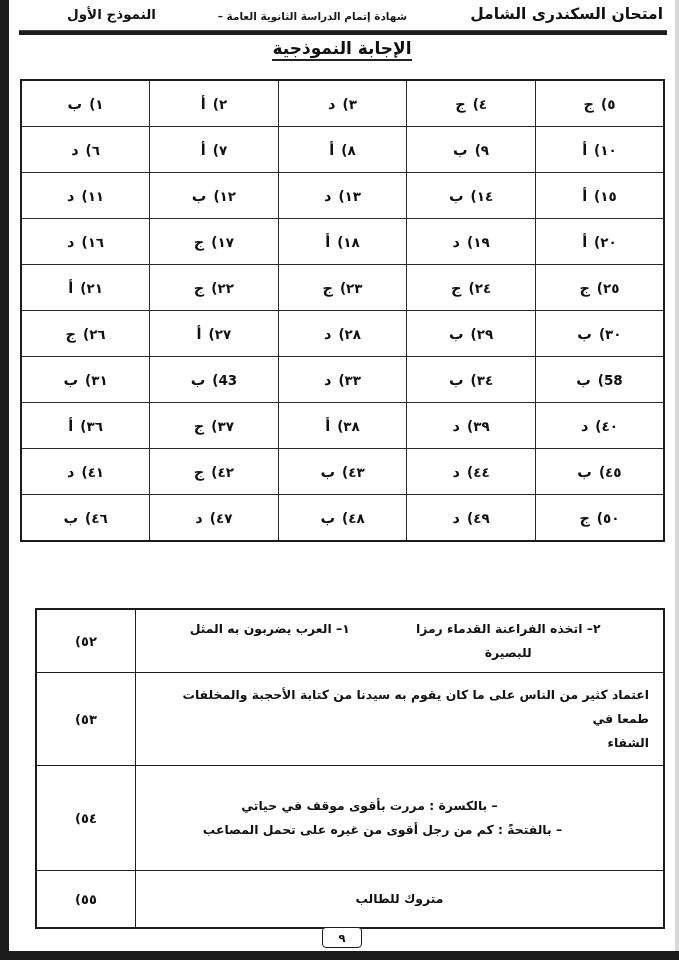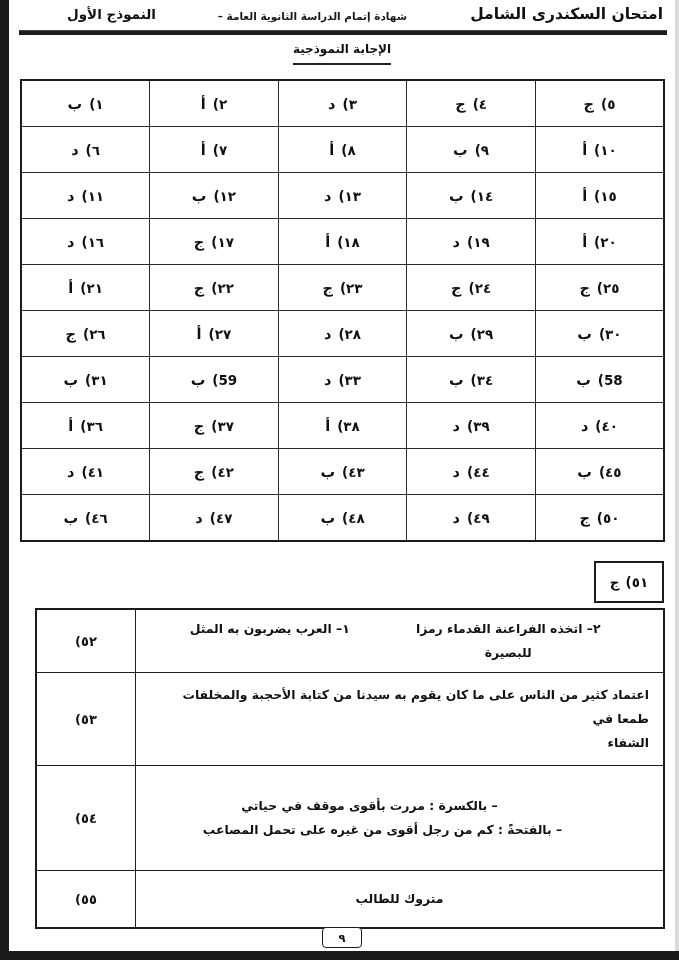--- a/index.html
+++ b/index.html
@@ -89,25 +89,25 @@
 
   
   .subtitle-wrap {
     position: absolute;
     left: 0; top: 38px;
     width: 666px;
     text-align: center;
   }
   .subtitle {
     display: inline-block;
-    font-size: 12px;
+    font-size: 17px;
     font-weight: bold;
     color: #111;
     border-bottom: 2px solid #222;
-    padding-bottom: 7px;
+    padding-bottom: 1px;
   }
 
   
   .mcq-table {
     position: absolute;
     left: 11px;
     top: 79px;
     width: 645px;
     border-collapse: collapse;
     table-layout: fixed;
@@ -286,21 +286,21 @@
           <td><span class="mcq-cell"><span class="mcq-num">٣٠)</span><span class="mcq-ans">ب</span></span></td>
           <td><span class="mcq-cell"><span class="mcq-num">٢٩)</span><span class="mcq-ans">ب</span></span></td>
           <td><span class="mcq-cell"><span class="mcq-num">٢٨)</span><span class="mcq-ans">د</span></span></td>
           <td><span class="mcq-cell"><span class="mcq-num">٢٧)</span><span class="mcq-ans">أ</span></span></td>
           <td><span class="mcq-cell"><span class="mcq-num">٢٦)</span><span class="mcq-ans">ج</span></span></td>
         </tr>
         <tr>
           <td><span class="mcq-cell"><span class="mcq-num">58)</span><span class="mcq-ans">ب</span></span></td>
           <td><span class="mcq-cell"><span class="mcq-num">٣٤)</span><span class="mcq-ans">ب</span></span></td>
           <td><span class="mcq-cell"><span class="mcq-num">٣٣)</span><span class="mcq-ans">د</span></span></td>
-          <td><span class="mcq-cell"><span class="mcq-num">59)</span><span class="mcq-ans">ب</span></span></td>
+          <td><span class="mcq-cell"><span class="mcq-num">43)</span><span class="mcq-ans">ب</span></span></td>
           <td><span class="mcq-cell"><span class="mcq-num">٣١)</span><span class="mcq-ans">ب</span></span></td>
         </tr>
         <tr>
           <td><span class="mcq-cell"><span class="mcq-num">٤٠)</span><span class="mcq-ans">د</span></span></td>
           <td><span class="mcq-cell"><span class="mcq-num">٣٩)</span><span class="mcq-ans">د</span></span></td>
           <td><span class="mcq-cell"><span class="mcq-num">٣٨)</span><span class="mcq-ans">أ</span></span></td>
           <td><span class="mcq-cell"><span class="mcq-num">٣٧)</span><span class="mcq-ans">ج</span></span></td>
           <td><span class="mcq-cell"><span class="mcq-num">٣٦)</span><span class="mcq-ans">أ</span></span></td>
         </tr>
         <tr>
@@ -313,25 +313,20 @@
         <tr>
           <td><span class="mcq-cell"><span class="mcq-num">٥٠)</span><span class="mcq-ans">ج</span></span></td>
           <td><span class="mcq-cell"><span class="mcq-num">٤٩)</span><span class="mcq-ans">د</span></span></td>
           <td><span class="mcq-cell"><span class="mcq-num">٤٨)</span><span class="mcq-ans">ب</span></span></td>
           <td><span class="mcq-cell"><span class="mcq-num">٤٧)</span><span class="mcq-ans">د</span></span></td>
           <td><span class="mcq-cell"><span class="mcq-num">٤٦)</span><span class="mcq-ans">ب</span></span></td>
         </tr>
       </tbody>
     </table>
 
-    <div class="q51-box">
-      <span class="q51-inner">
-        <span>٥١)</span><span class="ans">ج</span>
-      </span>
-    </div>
 
     <table class="essay-table">
       <tbody>
         <tr>
           <td class="qbody">
             <div class="two-part">
               <div class="part-a">٢– اتخذه الفراعنة القدماء رمزا للبصيرة</div>
               <div class="part-b">١– العرب يضربون به المثل</div>
             </div>
           </td>

